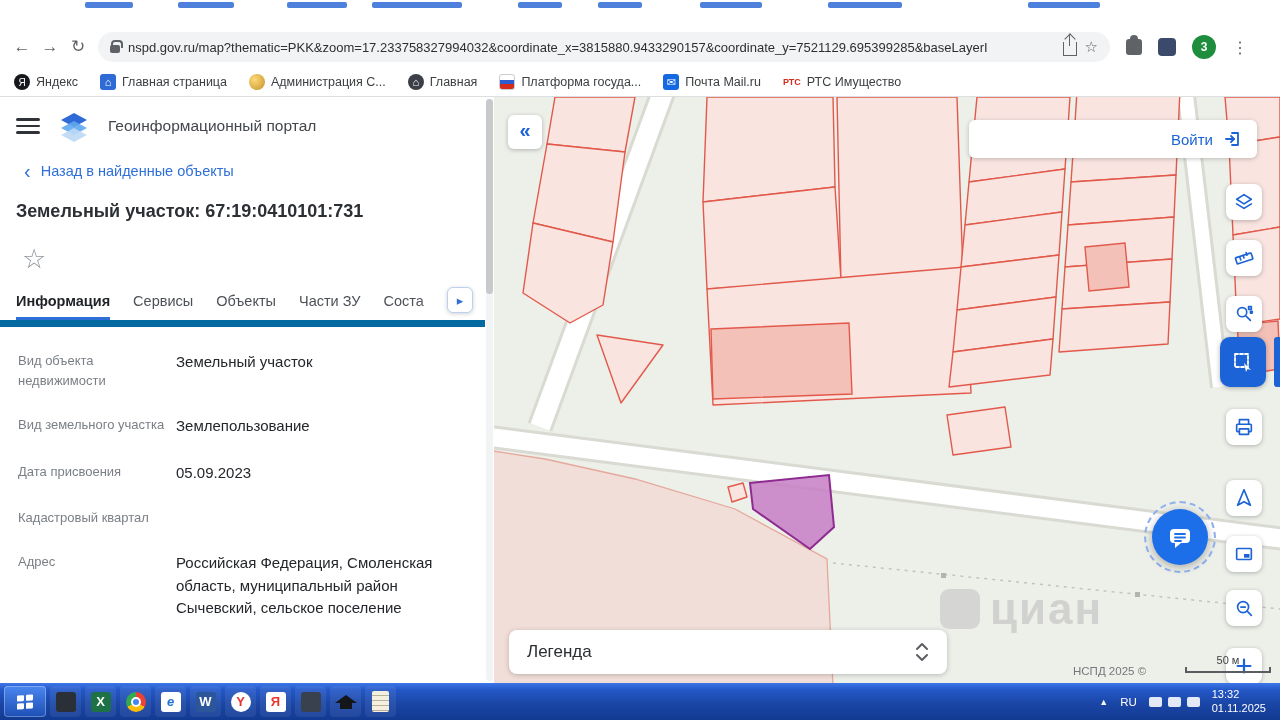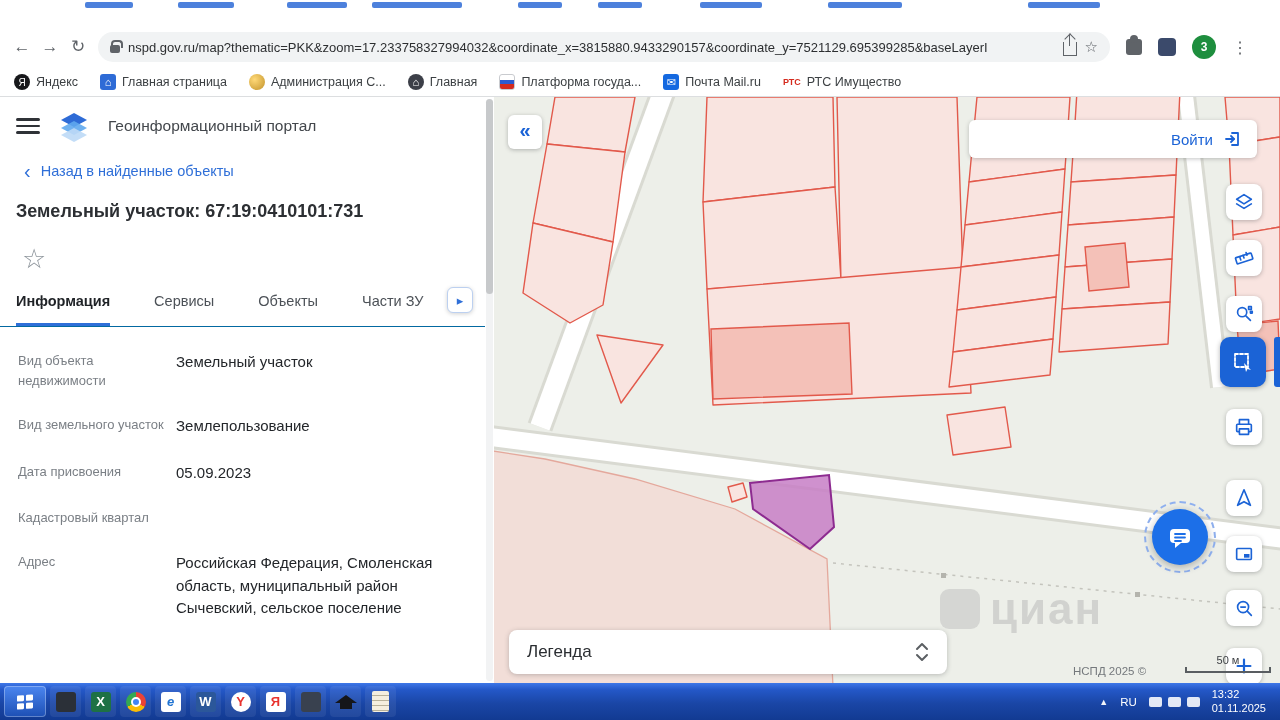--- a/index.html
+++ b/index.html
@@ -43,21 +43,21 @@
   
   .side-panel{position:absolute;left:0;top:0;width:494px;height:586px;background:#fff;z-index:3;overflow:hidden}
   .p-header{display:flex;align-items:center;gap:16px;padding:12px 16px;height:58px}
   .burger{display:flex;flex-direction:column;gap:4px;width:24px;padding:2px 0}
   .burger i{display:block;height:2.6px;background:#2f3237;border-radius:2px}
   .p-title{font-size:15.5px;color:#43474c;font-weight:500}
   .back-link{display:flex;align-items:center;gap:10px;color:#2f6fd8;font-size:14.5px;font-weight:500;padding:8px 16px 0 24px}
   .back-chev{font-size:20px;line-height:14px}
   .obj-title{padding:22px 16px 0 16px;font-size:18px;font-weight:600;color:#2c2f33}
   .fav-star{padding:24px 16px 0 22px;font-size:27px;color:#8e959c;line-height:1}
-  .tabs{position:relative;display:flex;gap:44px;padding:20px 0 0 16px;font-size:14.5px;color:#4c5157;border-bottom:1px solid #0369a1;height:54px;overflow:hidden;width:485px}
+  .tabs{position:relative;display:flex;gap:23px;padding:20px 0 0 16px;font-size:14.5px;color:#4c5157;border-bottom:7px solid #0369a1;height:54px;overflow:hidden;width:485px}
   .tab{padding-bottom:13px;white-space:nowrap;flex:0 0 auto}
   .tab.active{color:#1f2226;font-weight:600;border-bottom:3px solid #2f6fd8}
   .tabs-fade{position:absolute;right:0;top:0;width:66px;height:100%;background:linear-gradient(90deg,rgba(255,255,255,0),#fff 55%)}
   .tabs-more{position:absolute;right:12px;top:14px;width:26px;height:26px;border:1px solid #bcd0f0;background:#fff;color:#2f6fd8;border-radius:6px;display:flex;align-items:center;justify-content:center;font-size:13px;box-shadow:0 1px 4px rgba(0,0,0,.18);z-index:2}
   .fields{padding:24px 24px 0 18px}
   .frow{display:grid;grid-template-columns:150px 1fr;column-gap:8px;margin-bottom:24px}
   .flabel{font-size:13px;color:#7a7f85;line-height:1.55}
   .fvalue{font-size:15px;color:#23262a;line-height:1.5}
   .pscroll{position:absolute;right:1px;top:2px;width:7px;height:582px;background:#f2f3f4;border-radius:4px}
   .pthumb{width:7px;height:195px;background:#c7c9cb;border-radius:4px}
@@ -356,21 +356,21 @@
         <span class="tab">Соста</span>
         <span class="tabs-fade"></span>
         <span class="tabs-more">▸</span>
       </div>
       <div class="fields">
         <div class="frow">
           <div class="flabel">Вид объекта недвижимости</div>
           <div class="fvalue">Земельный участок</div>
         </div>
         <div class="frow">
-          <div class="flabel">Вид земельного участок</div>
+          <div class="flabel">Вид земельного участка</div>
           <div class="fvalue">Землепользование</div>
         </div>
         <div class="frow">
           <div class="flabel">Дата присвоения</div>
           <div class="fvalue">05.09.2023</div>
         </div>
         <div class="frow">
           <div class="flabel">Кадастровый квартал</div>
         </div>
         <div class="frow">

